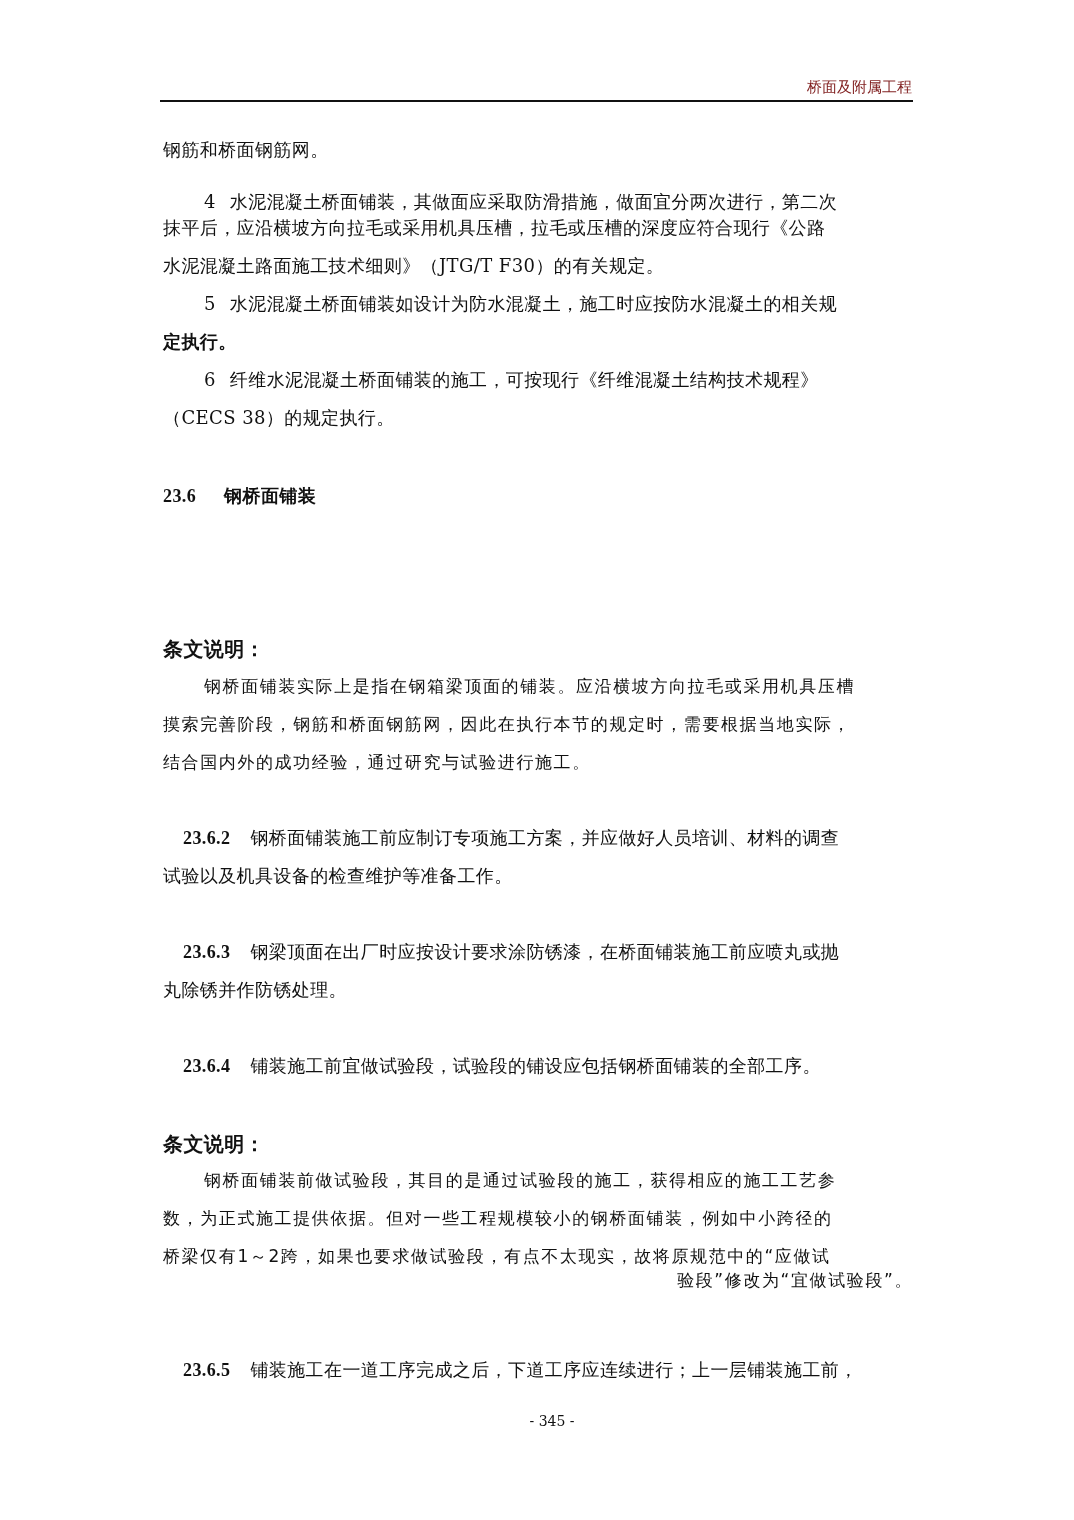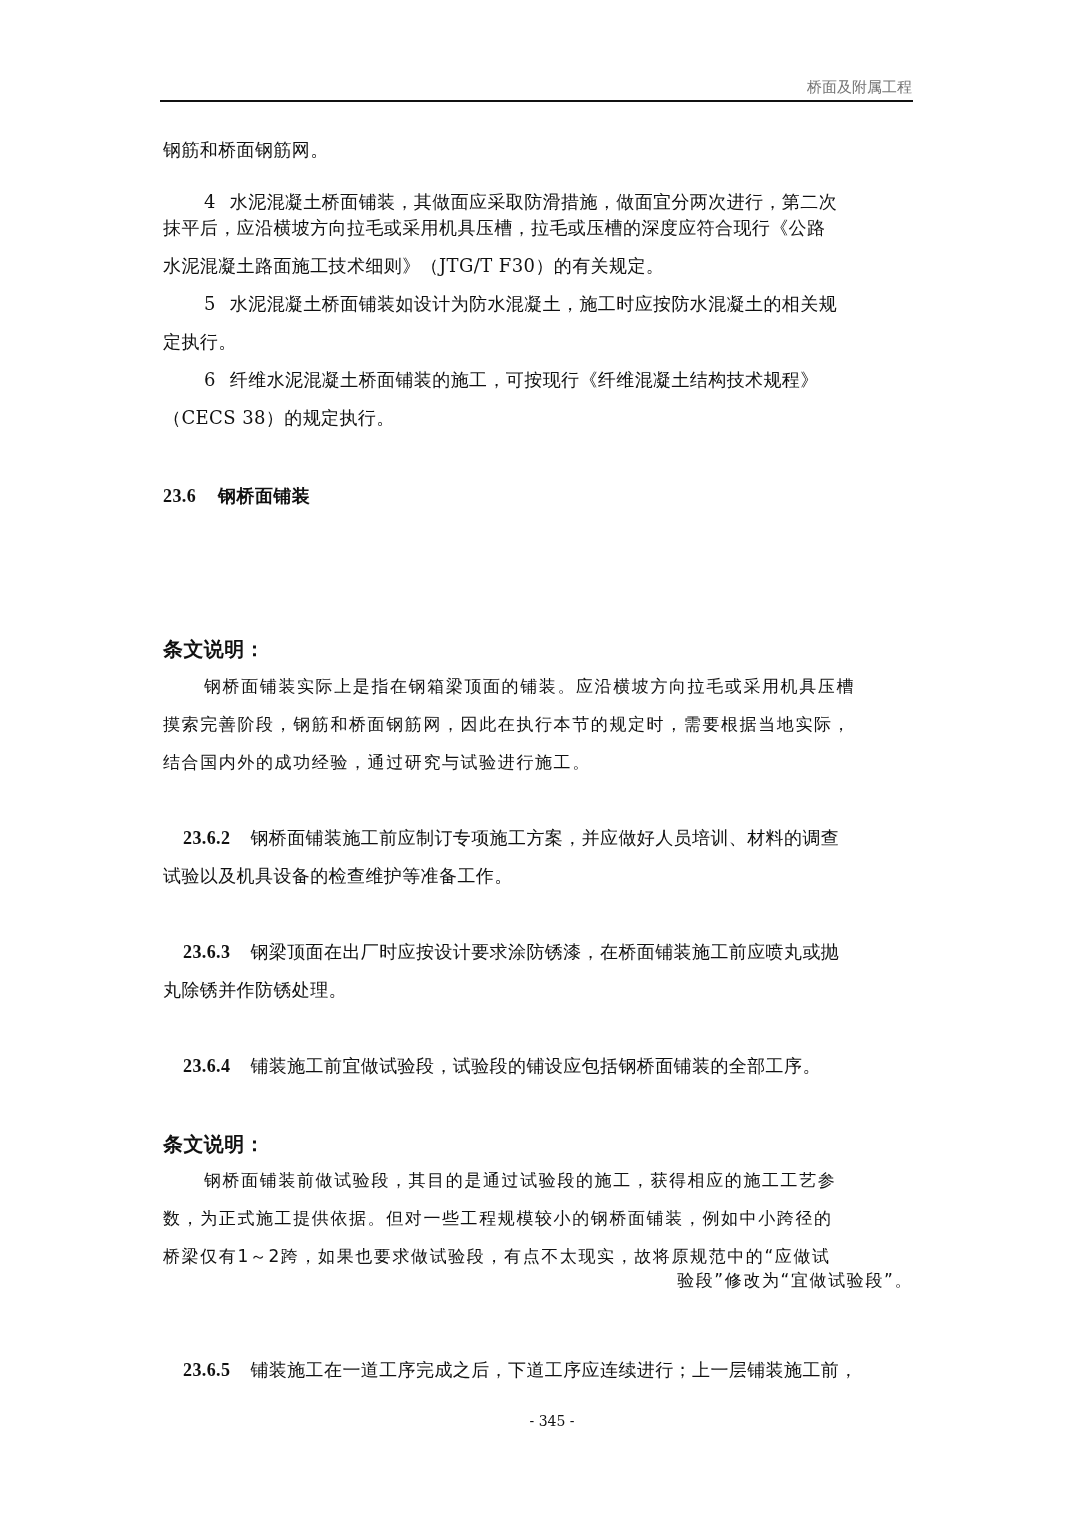--- a/index.html
+++ b/index.html
@@ -1,25 +1,25 @@
 <!DOCTYPE html>
 <html><head>
 <meta charset="utf-8">
 <style>
   html, body { margin: 0; padding: 0; background: #ffffff; }
   body { width: 1074px; height: 1520px; position: relative; overflow: hidden;
          font-family: "DejaVu Serif", "Liberation Serif", serif; color: #111; }
   .page { position: absolute; left: 0; top: 0; width: 1074px; height: 1520px; }
-  .running-head { position: absolute; right: 162px; top: 78px; font-size: 15px; color: #737373; }
+  .running-head { position: absolute; right: 162px; top: 78px; font-size: 15px; color: #7f1d1d; }
   .head-rule { position: absolute; left: 160px; width: 753px; top: 100px; border-top: 2px solid #111; }
   .line { position: absolute; left: 163px; width: 750px; font-size: 18px; white-space: nowrap; letter-spacing: 0.4px; }
   .indent { left: 204px; }
   .num { display: inline-block; margin-right: 14px; }
   .heading { font-weight: bold; font-size: 18px; }
-  .heading .hnum { font-family: "Liberation Serif", serif; font-weight: bold; margin-right: 22px; }
+  .heading .hnum { font-family: "Liberation Serif", serif; font-weight: bold; margin-right: 28px; }
   .clause-num { font-family: "Liberation Serif", serif; font-weight: bold; margin-right: 20px; }
   .clause { left: 183px; }
   .note-label { font-family: "DejaVu Sans", sans-serif; font-weight: bold; font-size: 20px; }
   .note-text { font-family: "DejaVu Sans", sans-serif; font-size: 17px; letter-spacing: 1.6px; }
   .footer { position: absolute; left: 0; width: 1048px; top: 1413px; text-align: center; font-size: 14px; padding-left: 28px; }
 </style>
 </head>
 <body>
 
 <div class="page">
@@ -31,21 +31,21 @@
 
   <div class="line indent" style="top:178px;margin-top:12px;">
     <span class="num">4</span><span>水泥混凝土桥面铺装，其做面应采取防滑措施，做面宜分两次进行，第二次</span>
   </div>
   <div class="line" style="top:216px;">抹平后，应沿横坡方向拉毛或采用机具压槽，拉毛或压槽的深度应符合现行《公路</div>
   <div class="line" style="top:254px;">水泥混凝土路面施工技术细则》（JTG/T F30）的有关规定。</div>
 
   <div class="line indent" style="top:292px;">
     <span class="num">5</span><span>水泥混凝土桥面铺装如设计为防水混凝土，施工时应按防水混凝土的相关规</span>
   </div>
-  <div class="line" style="top:330px;">定执行。</div>
+  <div class="line" style="top:330px;font-weight:bold;">定执行。</div>
 
   <div class="line indent" style="top:368px;">
     <span class="num">6</span><span>纤维水泥混凝土桥面铺装的施工，可按现行《纤维混凝土结构技术规程》</span>
   </div>
   <div class="line" style="top:406px;">（CECS 38）的规定执行。</div>
 
   <div class="line heading" style="top:484px;">
     <span class="hnum">23.6</span><span>钢桥面铺装</span>
   </div>
 

